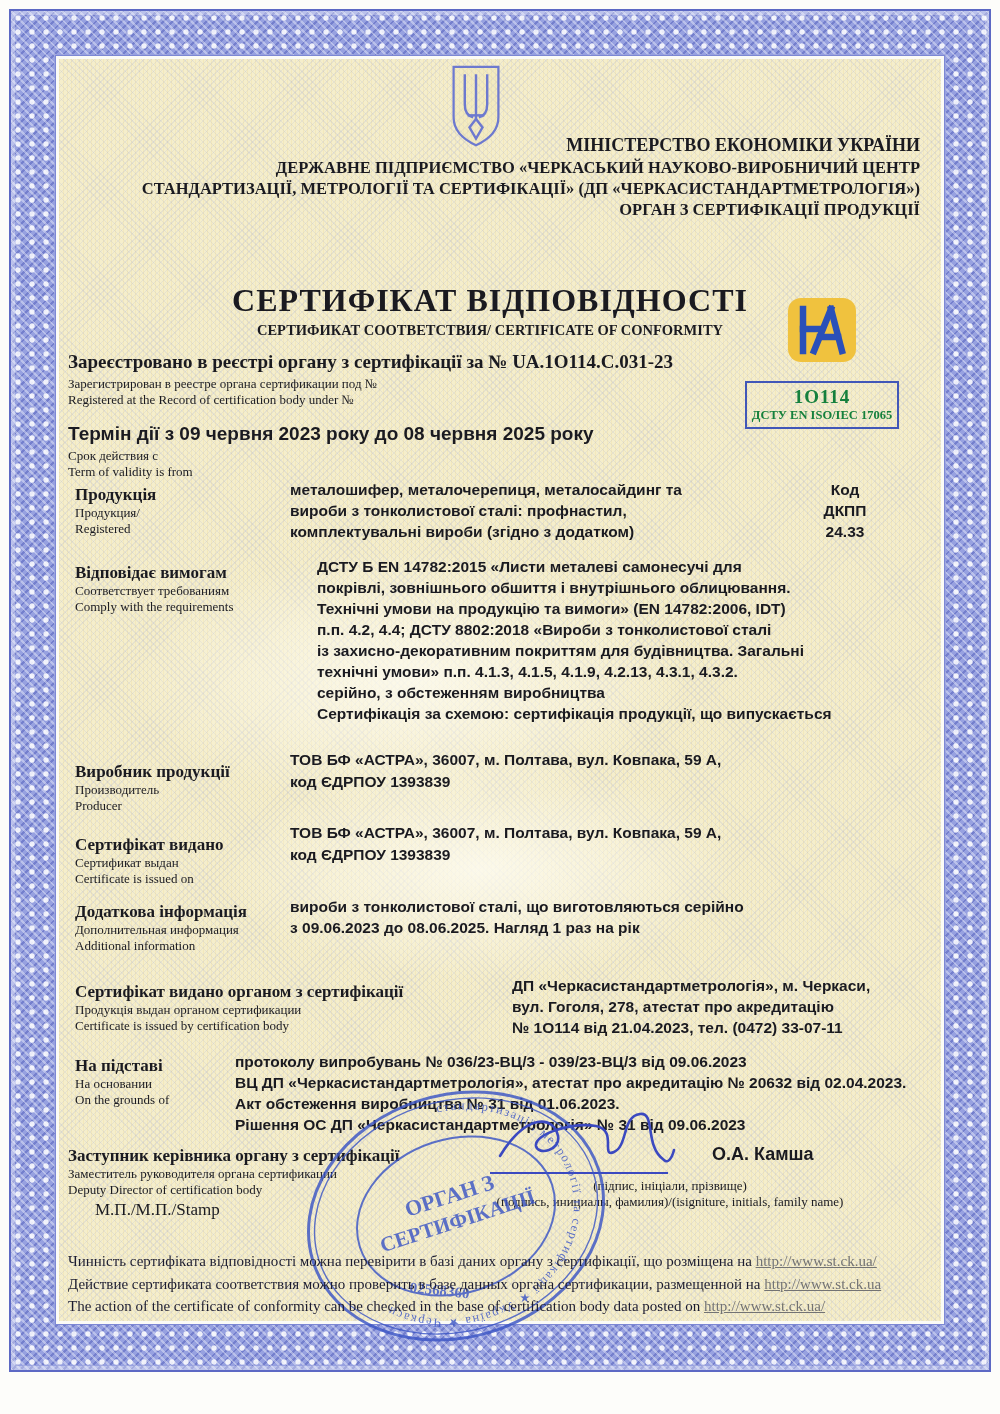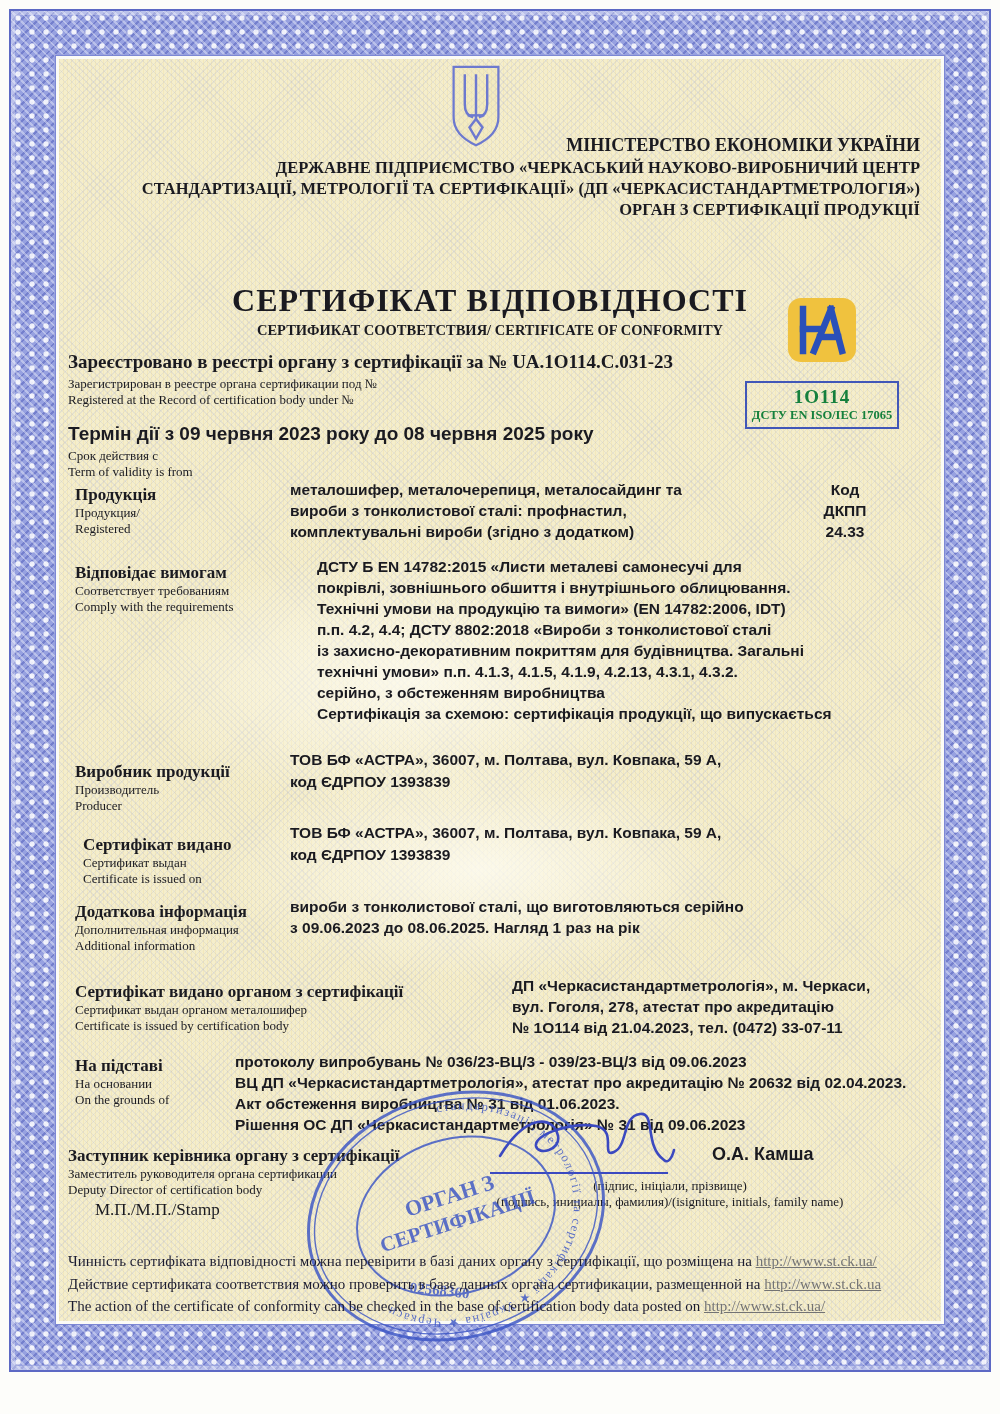--- a/index.html
+++ b/index.html
@@ -51,21 +51,21 @@
   #validity{left:68px;top:422px;}
   .vld-main{font-family:"Liberation Sans",sans-serif;font-weight:bold;font-size:19px;line-height:24px;margin-bottom:2px;}
   
   #productLabel{left:75px;top:485px;}
   #productValue{left:290px;top:479px;width:490px;}
   #productCode{left:795px;top:479px;width:100px;text-align:center;}
   #complyLabel{left:75px;top:563px;}
   #complyValue{left:290px;top:556px;width:620px;margin-left:27px;}
   #producerLabel{left:75px;top:762px;}
   #producerValue{left:290px;top:749px;width:520px;}
-  #issuedLabel{left:75px;top:835px;padding-left:8px;}
+  #issuedLabel{left:75px;top:835px;}
   #issuedValue{left:290px;top:822px;width:520px;}
   #additionalLabel{left:75px;top:902px;}
   #additionalValue{left:290px;top:896px;width:540px;}
   #issuedByLabel{left:75px;top:982px;}
   #issuedByValue{left:512px;top:975px;width:430px;}
   #groundsLabel{left:75px;top:1056px;}
   #groundsValue{left:235px;top:1051px;width:712px;}
   
   #sigRole{left:68px;top:1146px;}
   #sigStampLabel{left:95px;top:1200px;font-size:17px;}
@@ -197,21 +197,21 @@
       <div class="sub">Дополнительная информация</div>
       <div class="sub">Additional information</div>
     </div>
     <div id="additionalValue" class="abs val">
         <div>вироби з тонколистової сталі, що виготовляються серійно</div>
         <div>з 09.06.2023 до 08.06.2025. Нагляд 1 раз на рік</div>
       </div>
 
     <div id="issuedByLabel" class="abs">
       <div class="flabel">Сертифікат видано органом з сертифікації</div>
-      <div class="sub">Сертификат выдан органом металошифер</div>
+      <div class="sub">Продукція выдан органом сертификации</div>
       <div class="sub">Certificate is issued by certification body</div>
     </div>
     <div id="issuedByValue" class="abs val">
         <div>ДП «Черкасистандартметрологія», м. Черкаси,</div>
         <div>вул. Гоголя, 278, атестат про акредитацію</div>
         <div>№ 1О114 від 21.04.2023, тел. (0472) 33-07-11</div>
       </div>
 
     <div id="groundsLabel" class="abs">
       <div class="flabel">На підставі</div>

